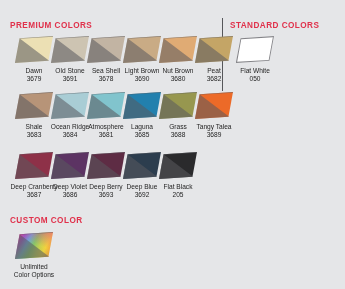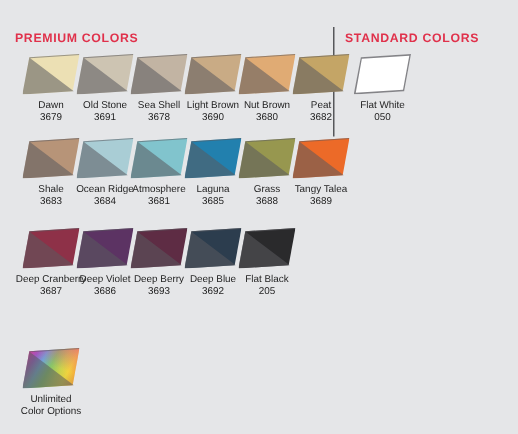--- a/index.html
+++ b/index.html
@@ -123,20 +123,21 @@
 <body style="background: rgb(229, 230, 232);">
 
 <div class="page">
 
   <div class="section-heading" id="premium-heading" style="color: rgb(224, 49, 75);">PREMIUM COLORS</div>
 
   <div class="section-heading" id="standard-heading" style="color: rgb(224, 49, 75);">STANDARD COLORS</div>
 
   <div class="divider" style="background: rgb(86, 87, 90);"></div>
 
+  <div class="section-heading" id="custom-heading" style="color: rgb(224, 49, 75);">CUSTOM COLOR</div>
 
   <div class="swatch-group" style="left:5px;  top:36px;">
     <div class="swatch-shape">
       <div class="face" style="background: rgb(236, 224, 180);"></div>
       <div class="edge"></div>
     </div>
     <div class="swatch-label">Dawn</div>
     <div class="swatch-code">3679</div>
   </div>
 

